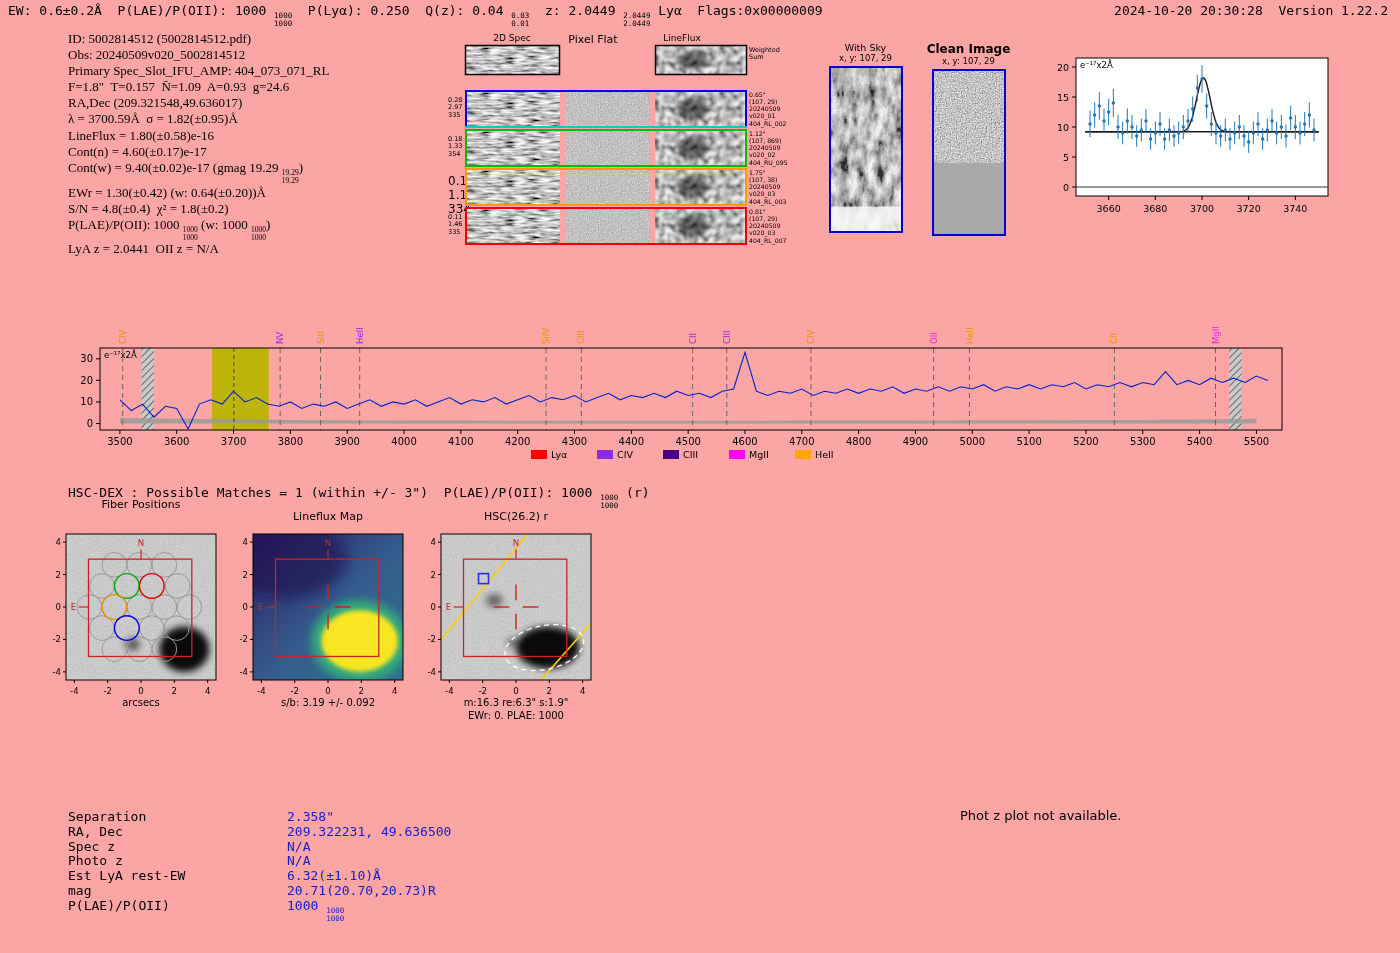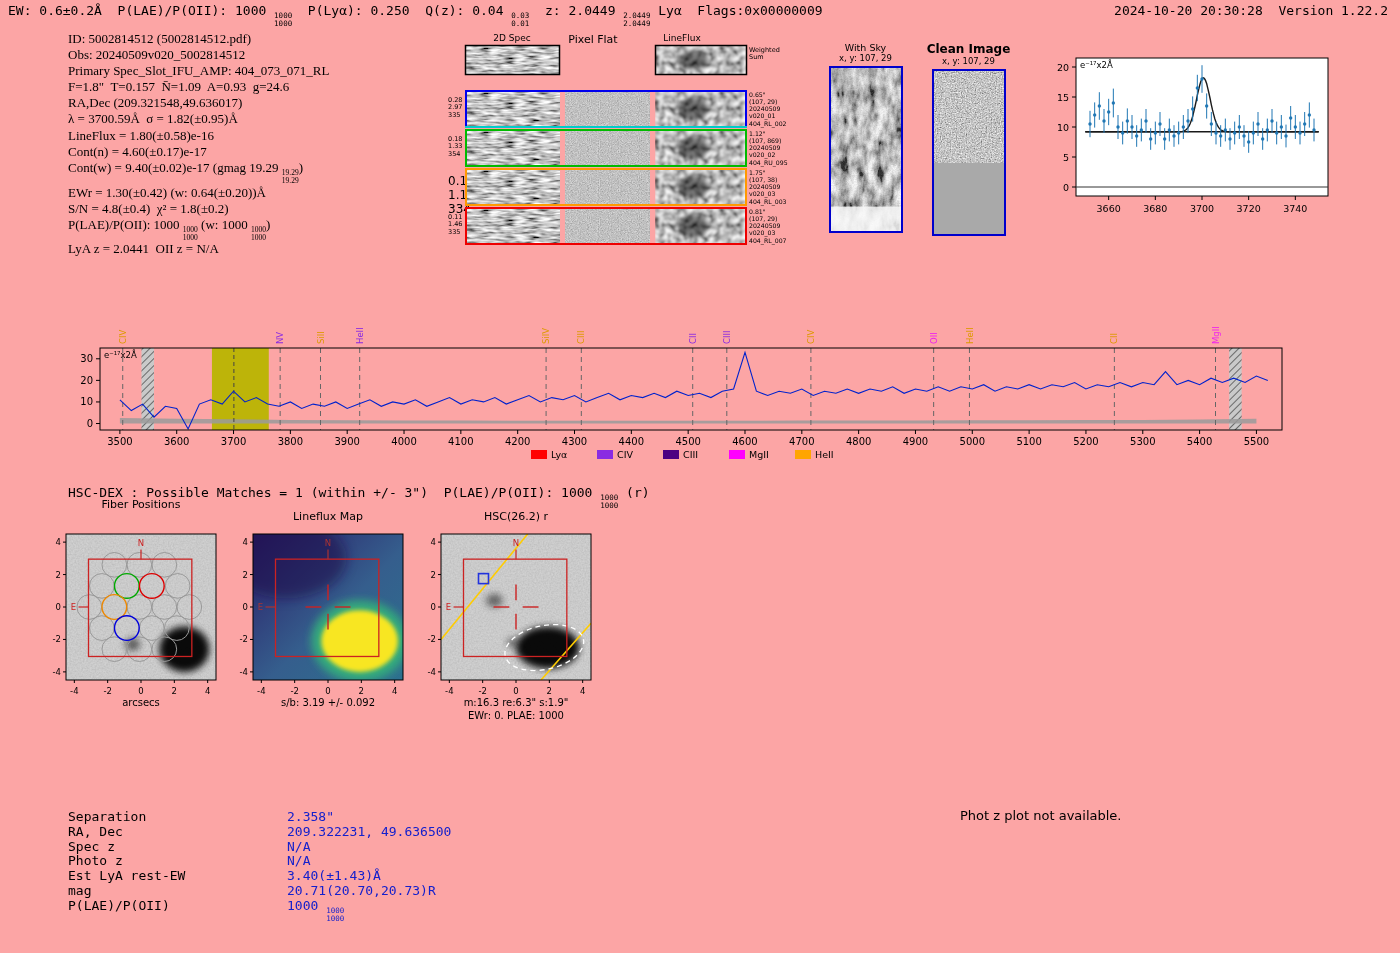--- a/index.html
+++ b/index.html
@@ -623,20 +623,20 @@
   <div class="abs sans center" style="left:66px;top:697px;width:150px;font-size:10px;">arcsecs</div>
   <div class="abs sans center" style="left:243px;top:697px;width:170px;font-size:10px;">s/b: 3.19 +/- 0.092</div>
   <div class="abs sans center" style="left:426px;top:697px;width:180px;font-size:10px;">m:16.3 re:6.3" s:1.9"</div>
   <div class="abs sans center" style="left:426px;top:710px;width:180px;font-size:10px;">EWr: 0. PLAE: 1000</div>
 
   <div class="abs" id="match-table" style="left:68px;top:810px;">
       <div class="table-row"><span class="t-label">Separation</span><span class="t-value blue">2.358"</span></div>
       <div class="table-row"><span class="t-label">RA, Dec</span><span class="t-value blue">209.322231, 49.636500</span></div>
       <div class="table-row"><span class="t-label">Spec z</span><span class="t-value blue">N/A</span></div>
       <div class="table-row"><span class="t-label">Photo z</span><span class="t-value blue">N/A</span></div>
-      <div class="table-row"><span class="t-label">Est LyA rest-EW</span><span class="t-value blue">3.40(±1.43)Å</span></div>
+      <div class="table-row"><span class="t-label">Est LyA rest-EW</span><span class="t-value blue">6.32(±1.10)Å</span></div>
       <div class="table-row"><span class="t-label">mag</span><span class="t-value blue">20.71(20.70,20.73)R</span></div>
       <div class="table-row"><span class="t-label">P(LAE)/P(OII)</span><span class="t-value blue">1000 <span class="stack"><span>1000</span><span>1000</span></span></span></div>
     </div>
 
   <div class="abs sans" style="left:960px;top:808px;font-size:13px;">Phot z plot not available.</div>
 
 </div>
 
 </body></html>

